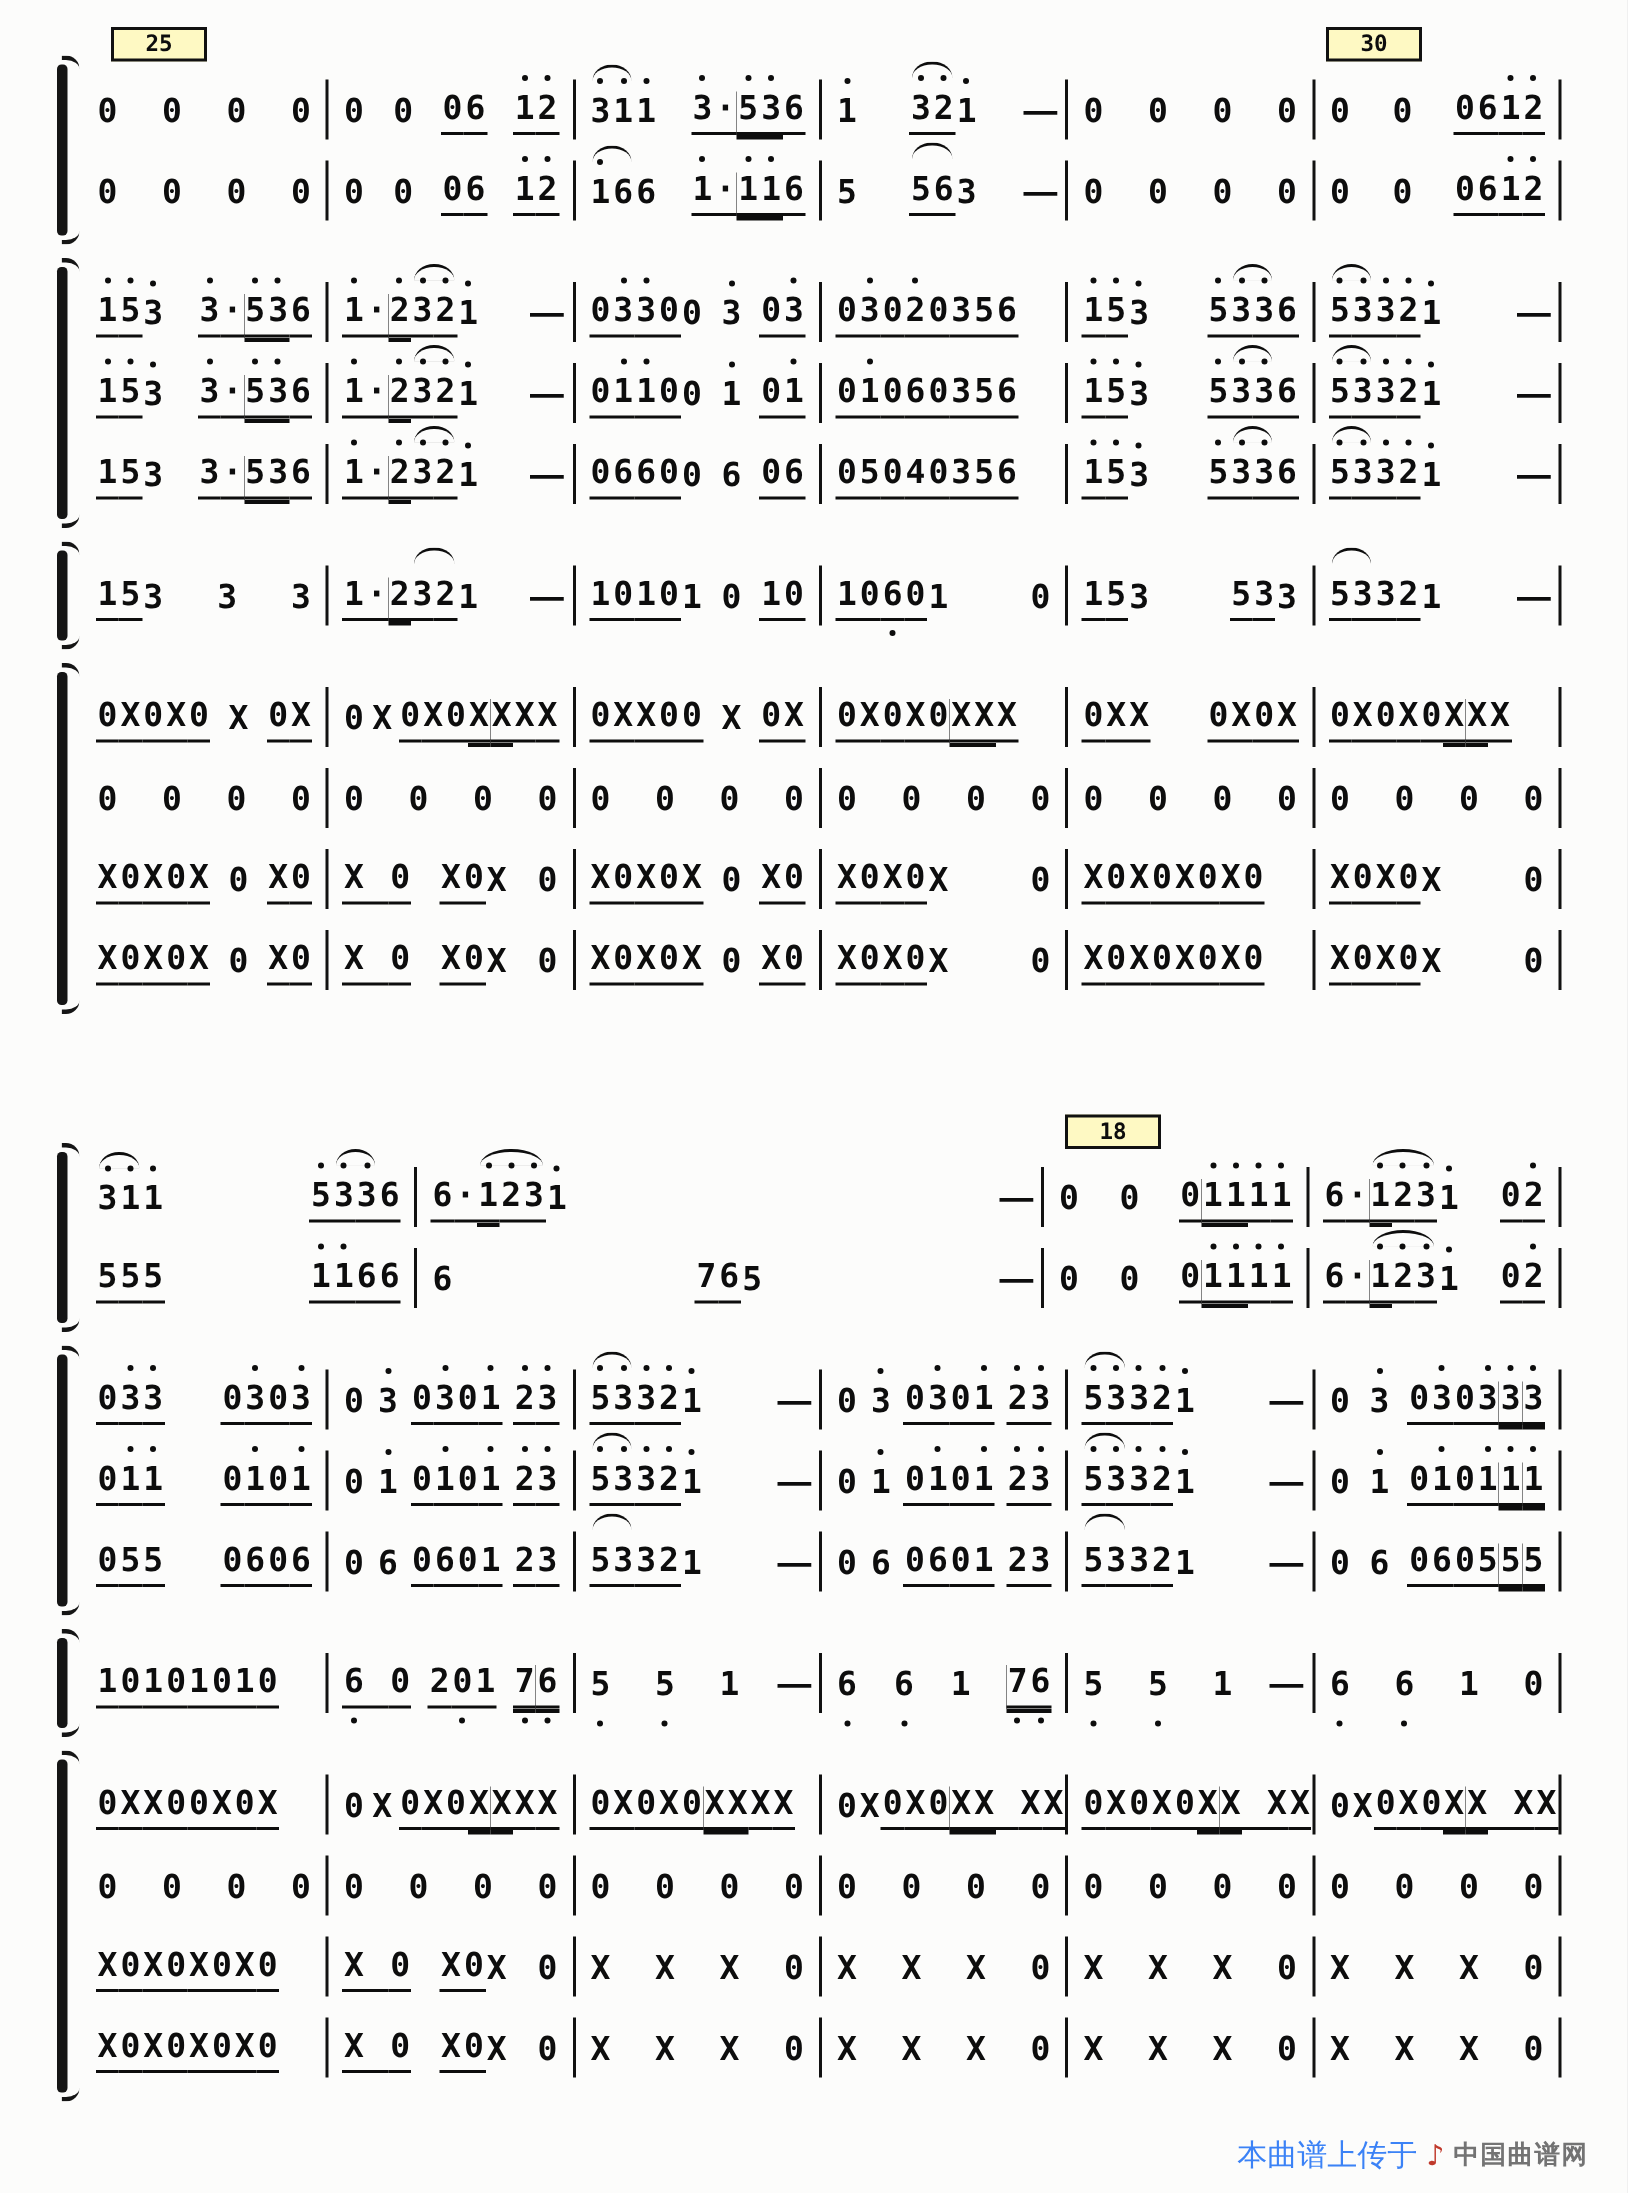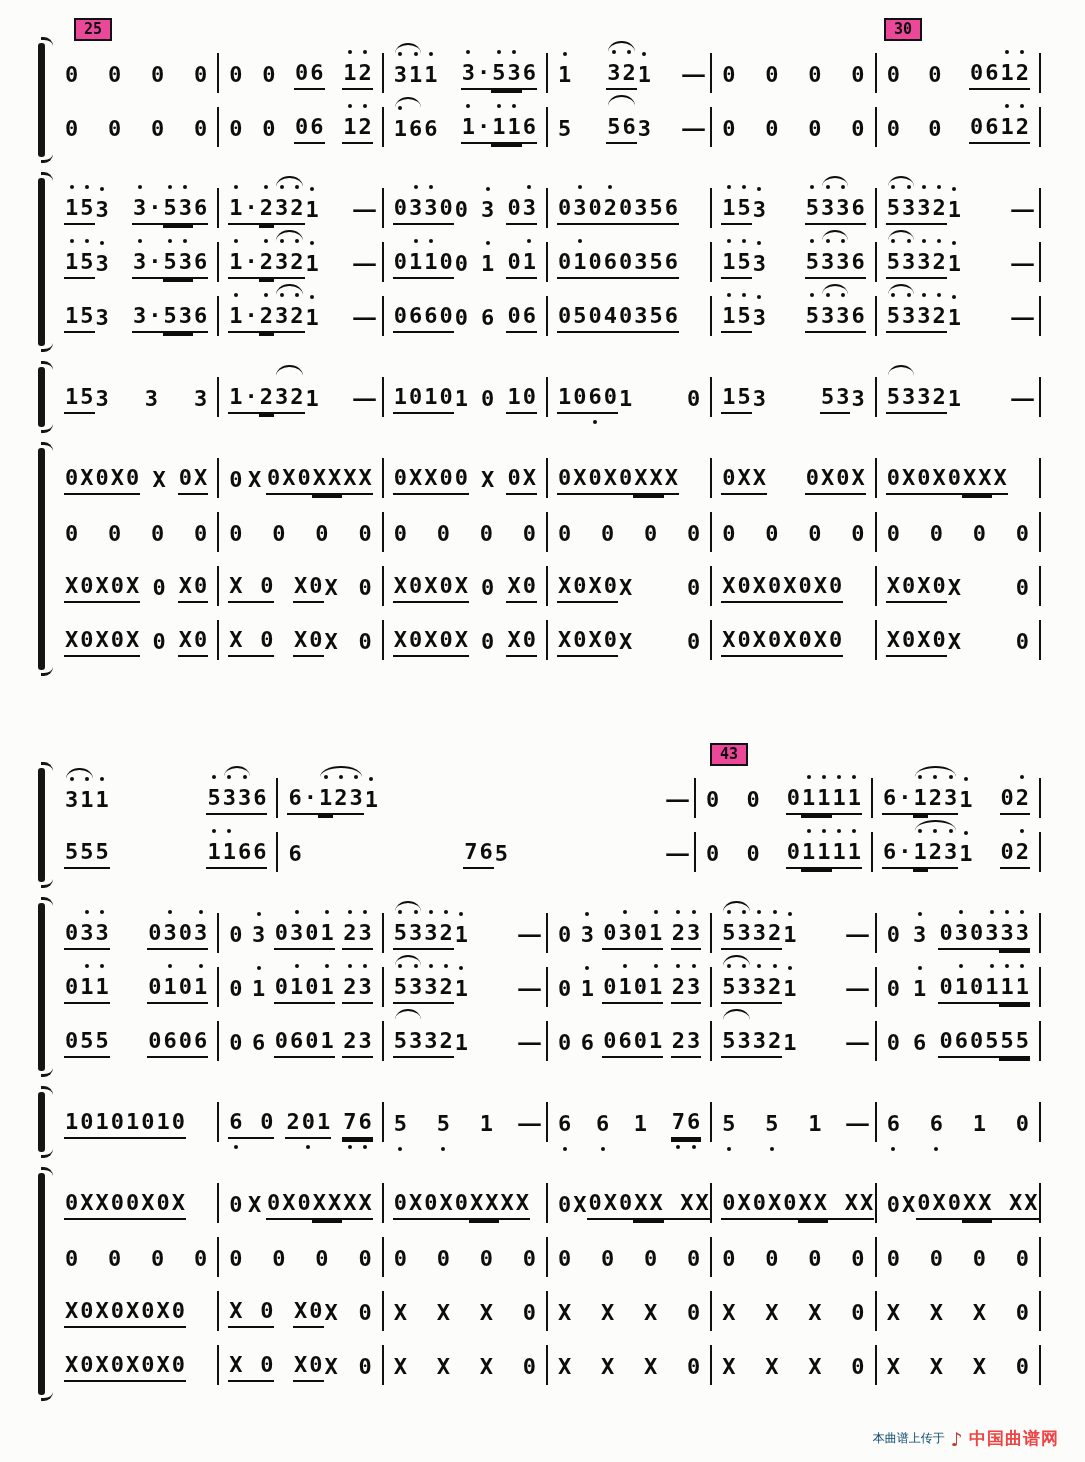--- a/index.html
+++ b/index.html
@@ -20,30 +20,30 @@
   .ch{position:relative;display:inline-block;font-size:22px;font-weight:bold;line-height:30px;padding:0 1px;}
   .ch.u1{border-bottom:2px solid #0d0d0d;}
   .ch.u2{border-bottom:2px solid #0d0d0d;box-shadow:0 3px 0 #0d0d0d;}
   .ch.sp{width:0.62em;}
   .ch.dash{transform:scaleX(1.7);}
   .da{position:absolute;top:-8px;left:50%;margin-left:-2px;width:4px;height:4px;border-radius:50%;background:#0d0d0d;}
   .db{position:absolute;bottom:-12px;left:50%;margin-left:-2px;width:4px;height:4px;border-radius:50%;background:#0d0d0d;}
   .tie{position:relative;display:inline-flex;align-items:flex-end;}
   .tie::before{content:'';position:absolute;left:2px;right:2px;top:-17px;height:9px;
         border-top:2.5px solid #0d0d0d;border-radius:50% 50% 0 0 / 100% 100% 0 0;}
-  .mark{position:absolute;top:-28px;border:2px solid #111;padding:0 8px;font-size:15px;font-weight:bold;
-        line-height:19px;background:#ec4899;}
+  .mark{position:absolute;top:-28px;border:2px solid #111;padding:0 21px;font-size:15px;font-weight:bold;
+        line-height:19px;background:#fef9c3;}
   .footer{position:absolute;left:0;right:0;bottom:0;height:60px;}
   .pagenum{position:absolute;left:0;right:0;bottom:26px;text-align:center;
         font-family:"Liberation Serif",serif;font-weight:bold;font-size:25px;letter-spacing:1px;}
   .watermark{position:absolute;right:26px;bottom:12px;display:flex;align-items:center;gap:6px;
         font-family:"DejaVu Sans",sans-serif;}
-  .wm-pre{font-size:12px;color:#0c4a6e;}
+  .wm-pre{font-size:20px;color:#3b82f6;}
   .wm-logo{font-size:19px;color:#c0392b;font-weight:bold;}
-  .wm-site{font-size:17px;font-weight:bold;color:#ef4444;letter-spacing:1px;}
+  .wm-site{font-size:17px;font-weight:bold;color:#737373;letter-spacing:1px;}
 </style>
 </head>
 <body>
 
 <div class="page">
   <div id="score">
       <div class="system">
         <div class="group">
           <div class="bracket"></div>
           <div class="line">
@@ -1785,21 +1785,21 @@
               </span>
               <span class="token">
                 <span class="ch">X</span>
               </span>
               <span class="token">
                 <span class="ch">0</span>
               </span>
             </div>
           </div>
         </div>
-        <div class="mark" style="left: 672px;">43</div>
+        <div class="mark" style="left: 672px;">18</div>
       </div>
     </div>
   <div class="footer">
     <div class="watermark">
       <span class="wm-pre">本曲谱上传于</span>
       <span class="wm-logo">♪</span>
       <span class="wm-site">中国曲谱网</span>
     </div>
   </div>
 </div>

